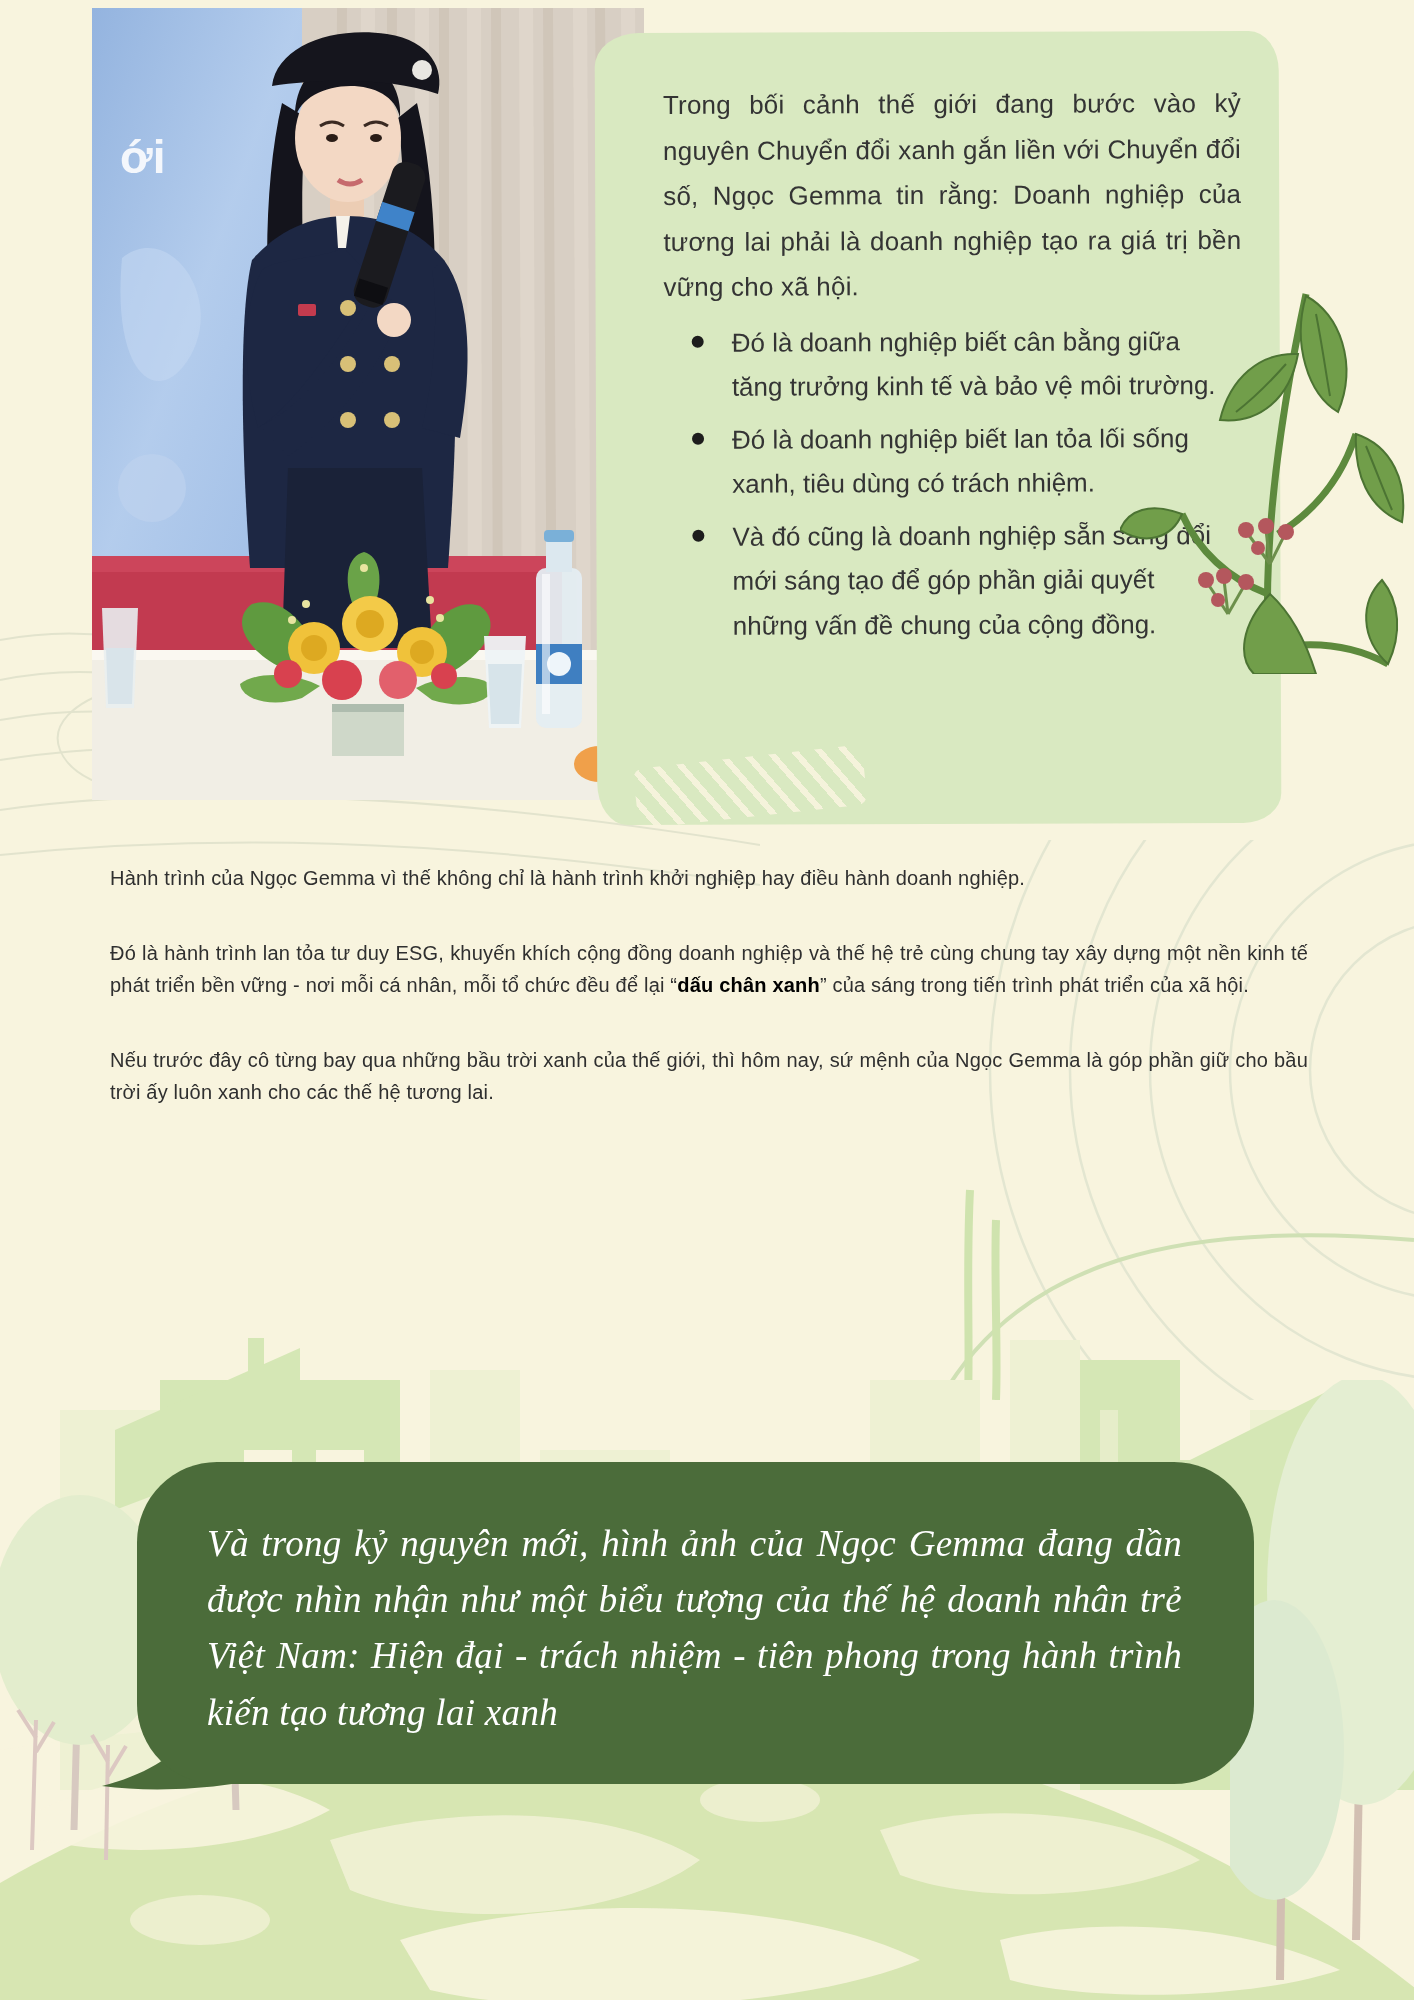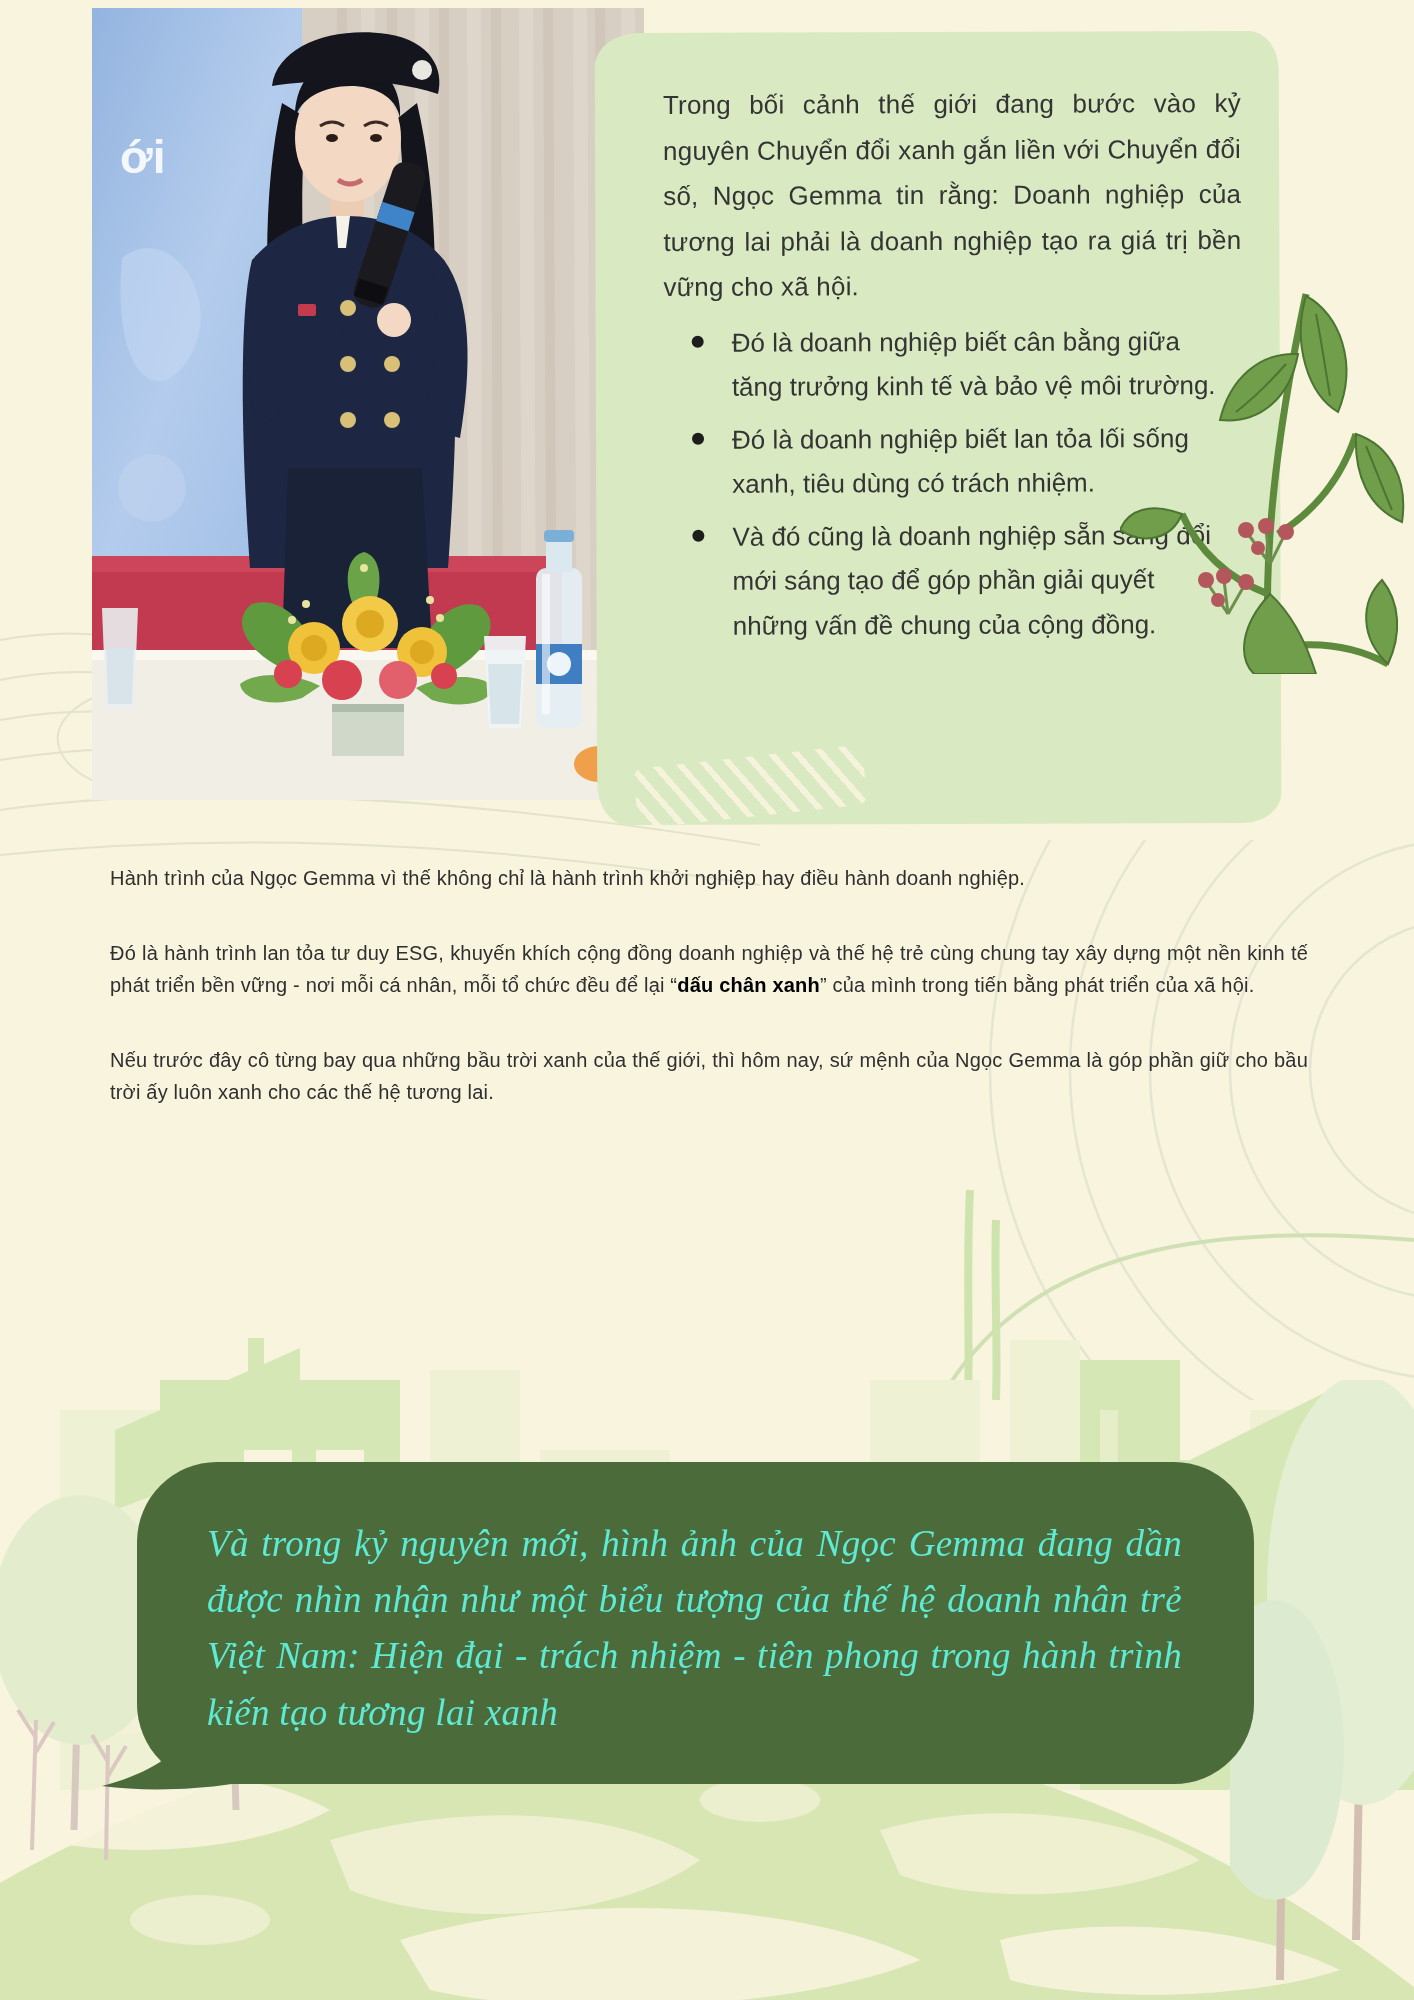--- a/index.html
+++ b/index.html
@@ -28,21 +28,21 @@
   .plant{left:1120px;top:234px;width:294px;height:440px;pointer-events:none;}
 
   
   .article{left:110px;top:862px;width:1198px;color:#2f2f2f;}
   .article p{margin:0 0 42px 0;font-size:20px;line-height:1.63;text-align:justify;letter-spacing:.2px;}
   .article .hl{font-weight:bold;color:#000000;}
 
   
   .quote-bubble{left:137px;top:1462px;width:1117px;height:322px;background:#4b6c3a;border-radius:80px;}
   .quote-bubble p{margin:0;padding:54px 72px 0 70px;font-family:"Liberation Serif",serif;
-    font-style:italic;font-size:37px;line-height:1.52;color:#5eead4;text-align:justify;letter-spacing:.3px;}
+    font-style:italic;font-size:37px;line-height:1.52;color:#ffffff;text-align:justify;letter-spacing:.3px;}
   .quote-tail{left:92px;top:1648px;width:210px;height:150px;}
 
   .deco{pointer-events:none;}
 </style>
 </head>
 <body>
 
 <div class="page">
 
   <svg class="abs deco" style="left:0;top:600px" width="760" height="360" viewBox="0 0 760 360">
@@ -328,21 +328,21 @@
       <circle cx="138" cy="314" r="7"></circle>
       <circle cx="86" cy="346" r="8"></circle>
         <circle cx="104" cy="342" r="8"></circle>
         <circle cx="126" cy="348" r="8"></circle>
       <circle cx="98" cy="366" r="7"></circle>
     </g>
   </svg>
 
   <div class="abs article">
     <p>Hành trình của Ngọc Gemma vì thế không chỉ là hành trình khởi nghiệp hay điều hành doanh nghiệp.</p>
-    <p><span>Đó là hành trình lan tỏa tư duy ESG, khuyến khích cộng đồng doanh nghiệp và thế hệ trẻ cùng chung tay xây dựng một nền kinh tế phát triển bền vững - nơi mỗi cá nhân, mỗi tổ chức đều để lại “</span><span class="hl">dấu chân xanh</span><span>” của mình trong tiến bằng phát triển của xã hội.</span></p>
+    <p><span>Đó là hành trình lan tỏa tư duy ESG, khuyến khích cộng đồng doanh nghiệp và thế hệ trẻ cùng chung tay xây dựng một nền kinh tế phát triển bền vững - nơi mỗi cá nhân, mỗi tổ chức đều để lại “</span><span class="hl">dấu chân xanh</span><span>” của sáng trong tiến trình phát triển của xã hội.</span></p>
     <p>Nếu trước đây cô từng bay qua những bầu trời xanh của thế giới, thì hôm nay, sứ mệnh của Ngọc Gemma là góp phần giữ cho bầu trời ấy luôn xanh cho các thế hệ tương lai.</p>
   </div>
 
   <svg class="abs deco quote-tail" viewBox="0 0 210 150">
     <path d="M210,0 L210,120 C150,140 70,146 10,138 C92,118 132,62 142,0 Z" fill="#4b6c3a"></path>
   </svg>
 
   <div class="abs quote-bubble">
     <p>Và trong kỷ nguyên mới, hình ảnh của Ngọc Gemma đang dần được nhìn nhận như một biểu tượng của thế hệ doanh nhân trẻ Việt Nam: Hiện đại - trách nhiệm - tiên phong trong hành trình kiến tạo tương lai xanh</p>
   </div>

